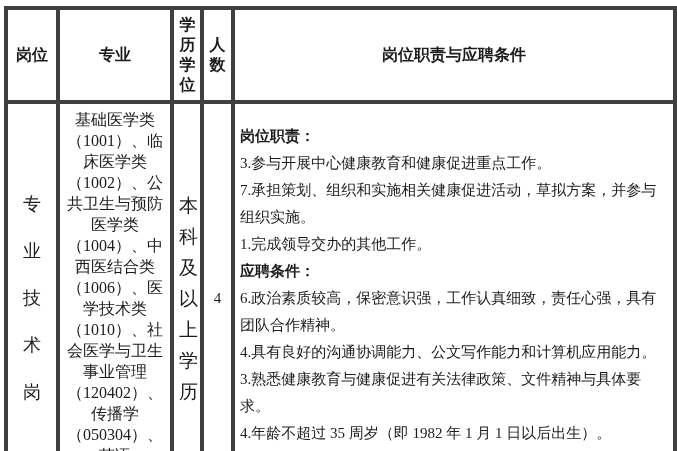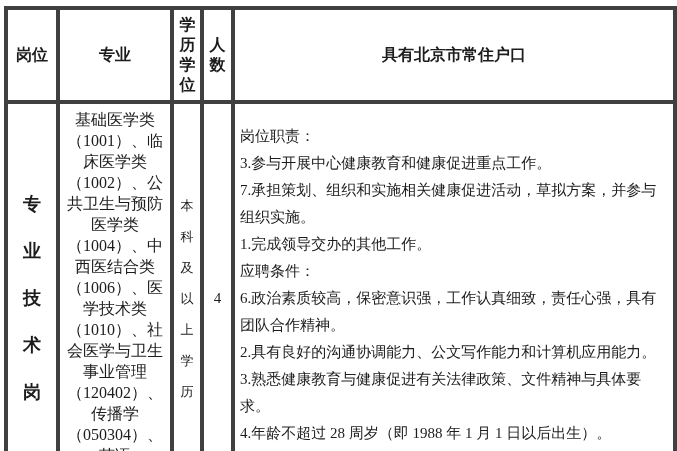--- a/index.html
+++ b/index.html
@@ -40,47 +40,47 @@
   .stack {
     display: block;
     margin: 0 auto;
     word-break: break-all;
     text-align: center;
   }
   .stack-header { width: 17px; line-height: 20px; }
   .stack-position {
     width: 20px;
     font-size: 18px;
-    font-weight: bold;
+    font-weight: normal;
     line-height: 47px;
   }
   .stack-education {
     width: 16px;
-    font-size: 13px;
+    font-size: 19px;
     font-weight: normal;
     line-height: 31px;
   }
   .cell-major {
     font-size: 16px;
     line-height: 21px;
     text-align: center;
     padding: 0 6px;
   }
   .cell-headcount {
     font-size: 15px;
     text-align: center;
   }
   .cell-desc {
     text-align: left;
     font-size: 15px;
     line-height: 27px;
     padding: 0 12px 0 9px;
   }
   .cell-desc p { margin: 0; }
-  .section-heading { font-weight: normal; }
+  .section-heading { font-weight: bold; }
 </style>
 </head>
 <body>
 
 <table class="doc-table">
   <colgroup>
     <col style="width:52px">
     <col style="width:114px">
     <col style="width:30px">
     <col style="width:31px">
@@ -94,21 +94,21 @@
       <th>
         <span>专业</span>
       </th>
       <th>
         <span class="stack stack-header">学历学位</span>
       </th>
       <th>
         <span class="stack stack-header">人数</span>
       </th>
       <th>
-        <span>具有北京市常住户口</span>
+        <span>岗位职责与应聘条件</span>
       </th>
     </tr>
   </thead>
   <tbody>
     <tr>
       <td>
         <span class="stack stack-position">专业技术岗</span>
       </td>
       <td class="cell-major">
         <span>基础医学类（1001）、临床医学类（1002）、公共卫生与预防医学类（1004）、中西医结合类（1006）、医学技术类（1010）、社会医学与卫生事业管理（120402）、传播学（050304）、英语（050201）</span>
@@ -119,20 +119,20 @@
       <td class="cell-headcount">
         <span>4</span>
       </td>
       <td class="cell-desc">
         <p class="section-heading">岗位职责：</p>
         <p>3.参与开展中心健康教育和健康促进重点工作。</p>
         <p>7.承担策划、组织和实施相关健康促进活动，草拟方案，并参与组织实施。</p>
         <p>1.完成领导交办的其他工作。</p>
         <p class="section-heading">应聘条件：</p>
         <p>6.政治素质较高，保密意识强，工作认真细致，责任心强，具有团队合作精神。</p>
-        <p>2.具有良好的沟通协调能力、公文写作能力和计算机应用能力。</p>
+        <p>4.具有良好的沟通协调能力、公文写作能力和计算机应用能力。</p>
         <p>3.熟悉健康教育与健康促进有关法律政策、文件精神与具体要求。</p>
-        <p>4.年龄不超过 28 周岁（即 1988 年 1 月 1 日以后出生）。</p>
+        <p>4.年龄不超过 35 周岁（即 1982 年 1 月 1 日以后出生）。</p>
         <p>5.具有北京市常住户口。</p>
       </td>
     </tr>
   </tbody>
 </table>
 
 </body></html>

